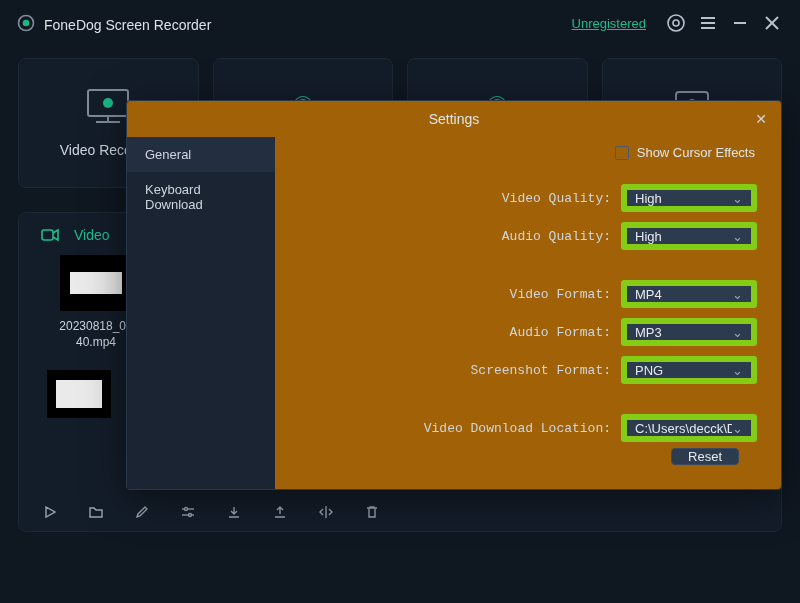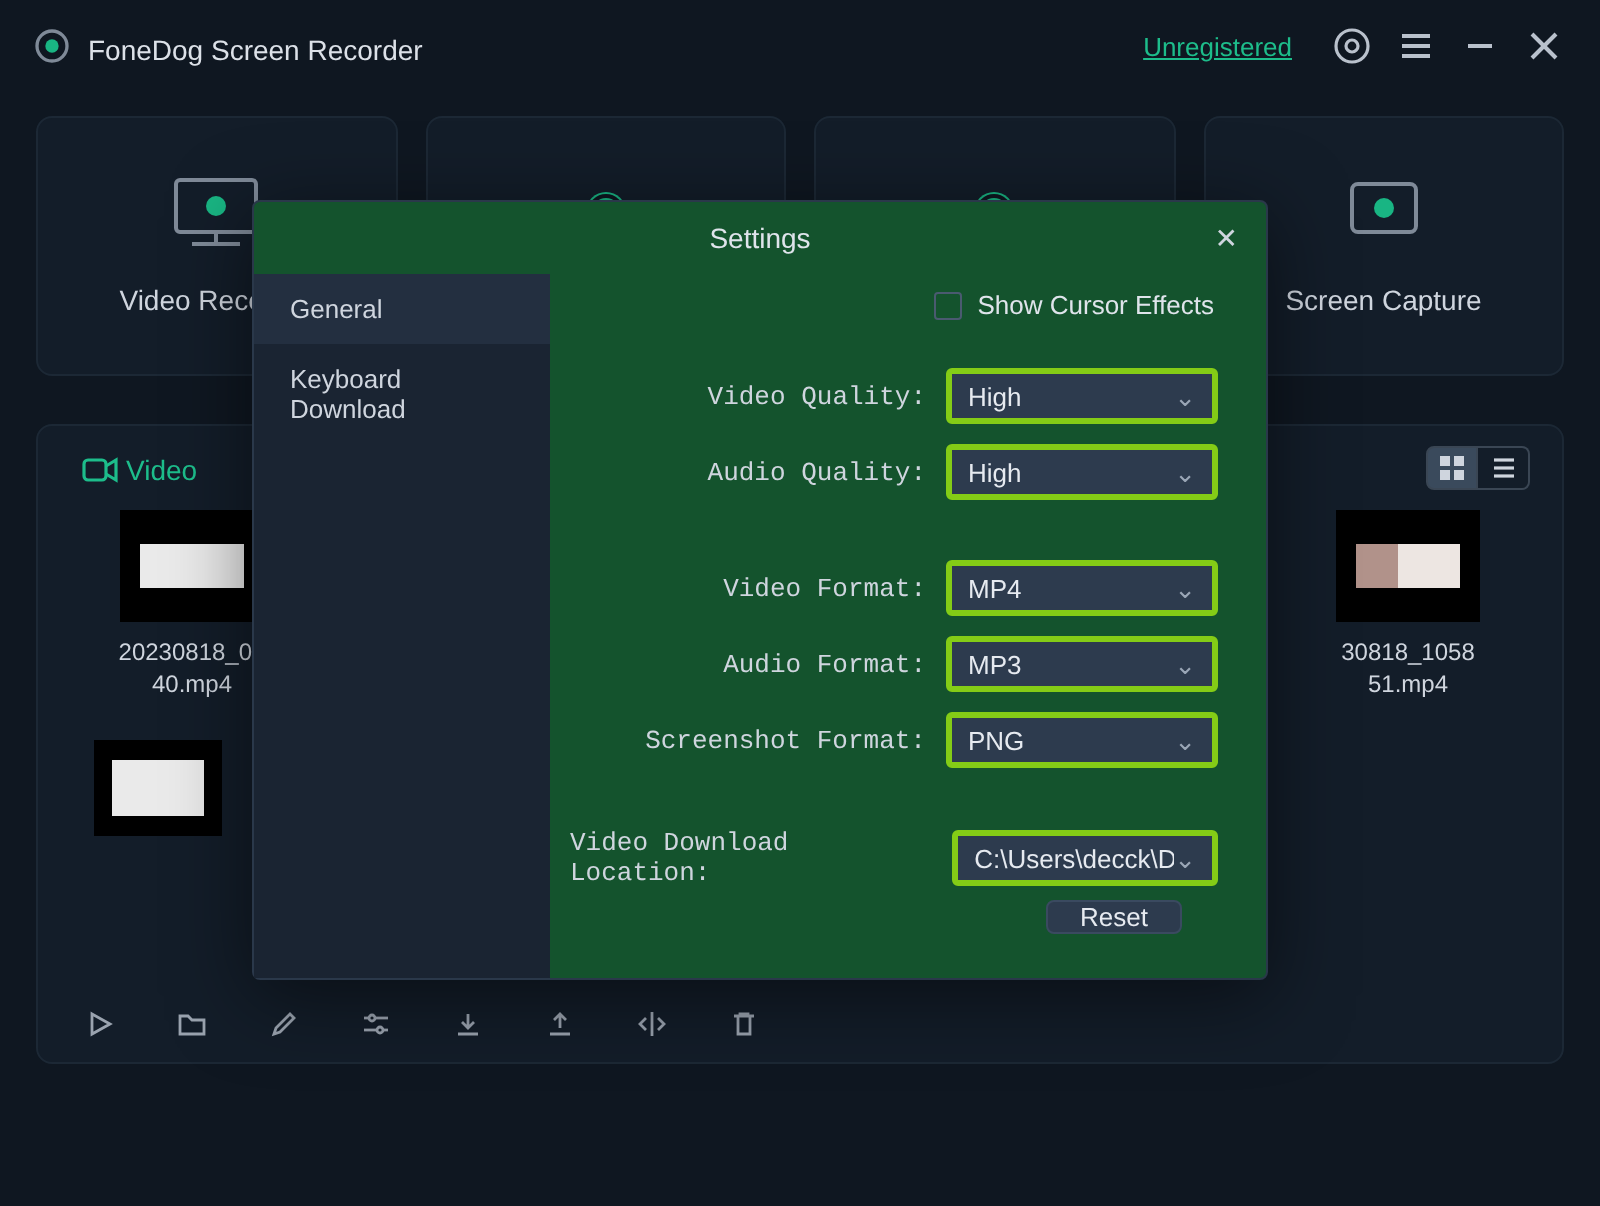--- a/index.html
+++ b/index.html
@@ -18,21 +18,21 @@
   
   .modes { display: flex; gap: 14px; padding: 12px 18px 24px 18px; }
   .modecard { flex:1; height: 130px; background: #131d29; border: 1px solid #1c2835; border-radius: 8px; display:flex; flex-direction:column; align-items:center; justify-content:center; gap: 18px; }
   .mode-icon { width: 60px; height: 36px; display:flex; align-items:center; justify-content:center; }
   .mode-label { font-size: 14px; color: #cfd5de; }
   .rec-dot { width: 14px; height: 14px; border-radius: 50%; background: #19b583; box-shadow: 0 0 0 2px #0f1721, 0 0 0 3px #19b583; }
   
   
   .library { margin: 0 18px; background: #131d29; border: 1px solid #1c2835; border-radius: 8px; padding: 14px 22px 14px 22px; height: 320px; position:relative; }
   .lib-header { display:flex; align-items:center; gap:10px; margin-bottom: 12px; }
-  .lib-tab { color: #1dbd8b; font-size: 14px; display:flex; align-items:center; gap:4px; }
+  .lib-tab { color: #1dbd8b; font-size: 14px; display:flex; align-items:center; gap:15px; }
   .view-toggle { position:absolute; right: 16px; top: 10px; display:flex; }
   .viewbtn { width: 26px; height: 22px; display:flex; align-items:center; justify-content:center; border:1px solid #3a4654; color:#aeb6c1; }
   .viewbtn.active { background:#3a4a5c; }
   .viewbtn.left { border-radius: 4px 0 0 4px; }
   .viewbtn.right { border-radius: 0 4px 4px 0; border-left:none; }
   
   .grid { display:flex; gap: 40px; flex-wrap: wrap; }
   .thumb-col { width: 110px; display:flex; flex-direction:column; align-items:center; gap:8px; }
   .thumb { width: 72px; height: 56px; background:#000; display:flex; align-items:center; justify-content:center; }
   .thumb .inner { width: 52px; height: 22px; background:#eaeaea; }
@@ -41,37 +41,37 @@
   
   .row2 { display:flex; gap: 52px; margin-top: 20px; margin-left: 6px; }
   .row2 .thumb { width: 64px; height: 48px; }
   .row2 .thumb .inner { width:46px; height:28px; }
   .row2 .dark .inner { background:#2b2f34; }
   
   .lib-tools { position:absolute; left: 22px; bottom: 10px; display:flex; gap: 28px; color:#9aa3af; }
   .lib-tools span { width:18px; height:18px; display:flex; align-items:center; justify-content:center; cursor:pointer; }
   
   
-  .modal { position:absolute; left:126px; top:100px; width:508px; height:390px; background:#14532d; border:1px solid #2a384a; border-radius:4px; box-shadow: 0 8px 40px rgba(0,0,0,.5); display:flex; flex-direction:column; }
+  .modal { position:absolute; left:126px; top:100px; width:656px; height:390px; background:#a16207; border:1px solid #2a384a; border-radius:4px; box-shadow: 0 8px 40px rgba(0,0,0,.5); display:flex; flex-direction:column; }
   .modal-title { text-align:center; font-size:14px; color:#dfe4eb; padding: 10px 0; position:relative; }
   .modal-close { position:absolute; right:14px; top:10px; color:#cfd5de; cursor:pointer; font-size:14px; }
   .modal-body { flex:1; display:flex; }
   .modal-nav { width:148px; background:#1a2432; }
   .nav-item { padding: 10px 18px; font-size:13px; color:#cfd5de; cursor:pointer; }
   .nav-item.active { background:#232f40; }
   .modal-main { flex:1; padding: 8px 24px 10px 10px; display:flex; flex-direction:column; }
   
   .checkrow { display:flex; align-items:center; gap:8px; justify-content:flex-end; margin-bottom:24px; padding-right: 2px;}
   .checkbox { width:14px; height:14px; border:1px solid #4a5a70; border-radius:2px; cursor:pointer; }
   .checklabel { font-size:13px; color:#dfe4eb; }
   
   .form-rows { display:flex; flex-direction:column; gap: 10px; }
   .form-row { display:flex; align-items:center; justify-content:flex-end; gap:10px; }
   .form-label { font-size:13px; color:#cfd5de;font-family:Liberation Mono, monospace; }
-  .select { width: 136px; height: 28px; background:#2d3b4e; border:3px solid #84cc16; border-radius:3px; display:flex; align-items:center; justify-content:space-between; padding: 0 8px; font-size:13px; color:#e6eaf0; cursor:pointer; }
+  .select { width: 136px; height: 28px; background:#2d3b4e; border:6px solid #84cc16; border-radius:3px; display:flex; align-items:center; justify-content:space-between; padding: 0 8px; font-size:13px; color:#e6eaf0; cursor:pointer; }
   .chev { color:#9aa6b6; }
   .gap { height:10px; }
   
   .modal-footer { display:flex; justify-content:flex-end; padding: 6px 18px 12px 0; }
   .reset-btn { background:#2d3b4e; border:1px solid #3a4a60; color:#e6eaf0; font-size:13px; padding: 0 16px; border-radius:4px; cursor:pointer; }
   
   svg { display:block; }
 </style>
 </head>
 <body>

